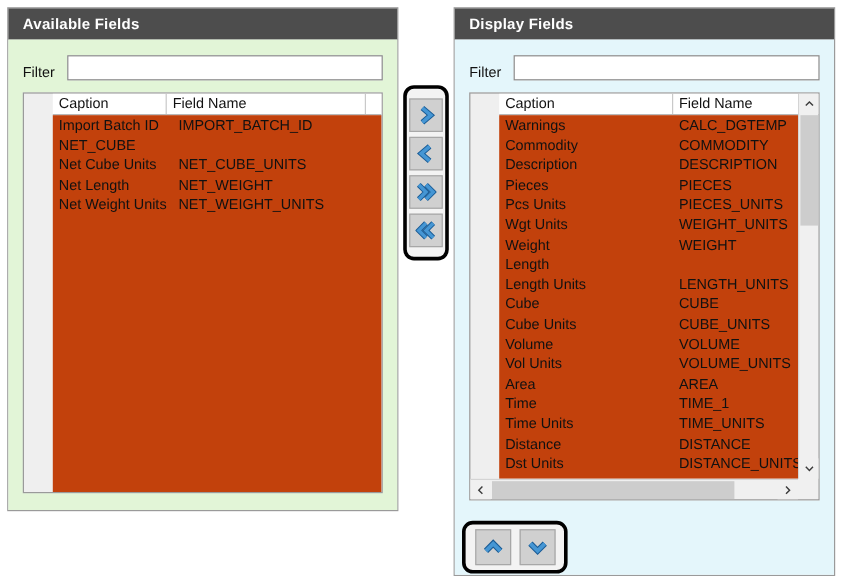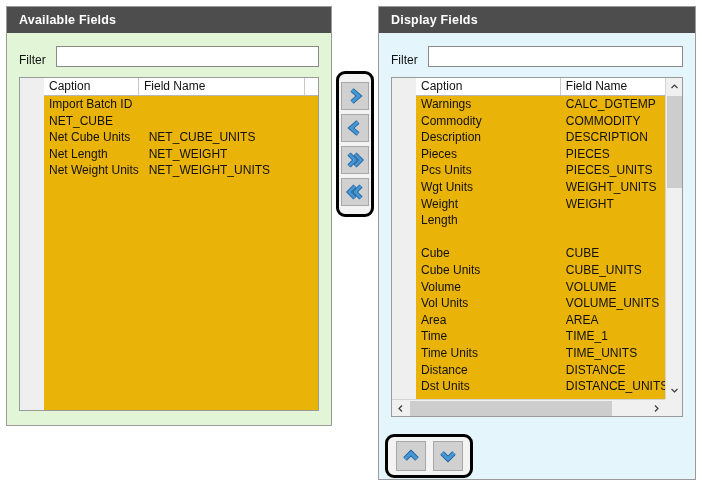--- a/index.html
+++ b/index.html
@@ -116,21 +116,21 @@
     padding: 1px 0 0 5px;
     font-size: 12px;
     color: #111;
     overflow: hidden;
     white-space: nowrap;
   }
   .grid-rows {
     position: absolute;
     left: 0; right: 0;
     top: 18px; bottom: 0;
-    background: #eab308;
+    background: #c2410c;
     overflow: hidden;
   }
   .grid-row {
     display: flex;
     height: 16.6px;
     line-height: 16.6px;
     font-size: 12px;
     color: #111;
     white-space: nowrap;
   }
@@ -255,20 +255,21 @@
     <div class="grid" id="available-grid">
       <div class="grid-inner">
         <div class="grid-header">
           <div class="hcell c0">Caption</div>
           <div class="hcell c1">Field Name</div>
           <div class="hcell c2"></div>
         </div>
         <div class="grid-rows">
           <div class="grid-row">
             <div class="cell c0">Import Batch ID</div>
+            <div class="cell c1">IMPORT_BATCH_ID</div>
           </div>
           <div class="grid-row">
             <div class="cell c1">NET_CUBE</div>
           </div>
           <div class="grid-row">
             <div class="cell c0">Net Cube Units</div>
             <div class="cell c1">NET_CUBE_UNITS</div>
           </div>
           <div class="grid-row">
             <div class="cell c0">Net Length</div>
@@ -370,20 +371,22 @@
             <div class="cell c1">WEIGHT_UNITS</div>
           </div>
           <div class="grid-row">
             <div class="cell c0">Weight</div>
             <div class="cell c1">WEIGHT</div>
           </div>
           <div class="grid-row">
             <div class="cell c0">Length</div>
           </div>
           <div class="grid-row">
+            <div class="cell c0">Length Units</div>
+            <div class="cell c1">LENGTH_UNITS</div>
           </div>
           <div class="grid-row">
             <div class="cell c0">Cube</div>
             <div class="cell c1">CUBE</div>
           </div>
           <div class="grid-row">
             <div class="cell c0">Cube Units</div>
             <div class="cell c1">CUBE_UNITS</div>
           </div>
           <div class="grid-row">

